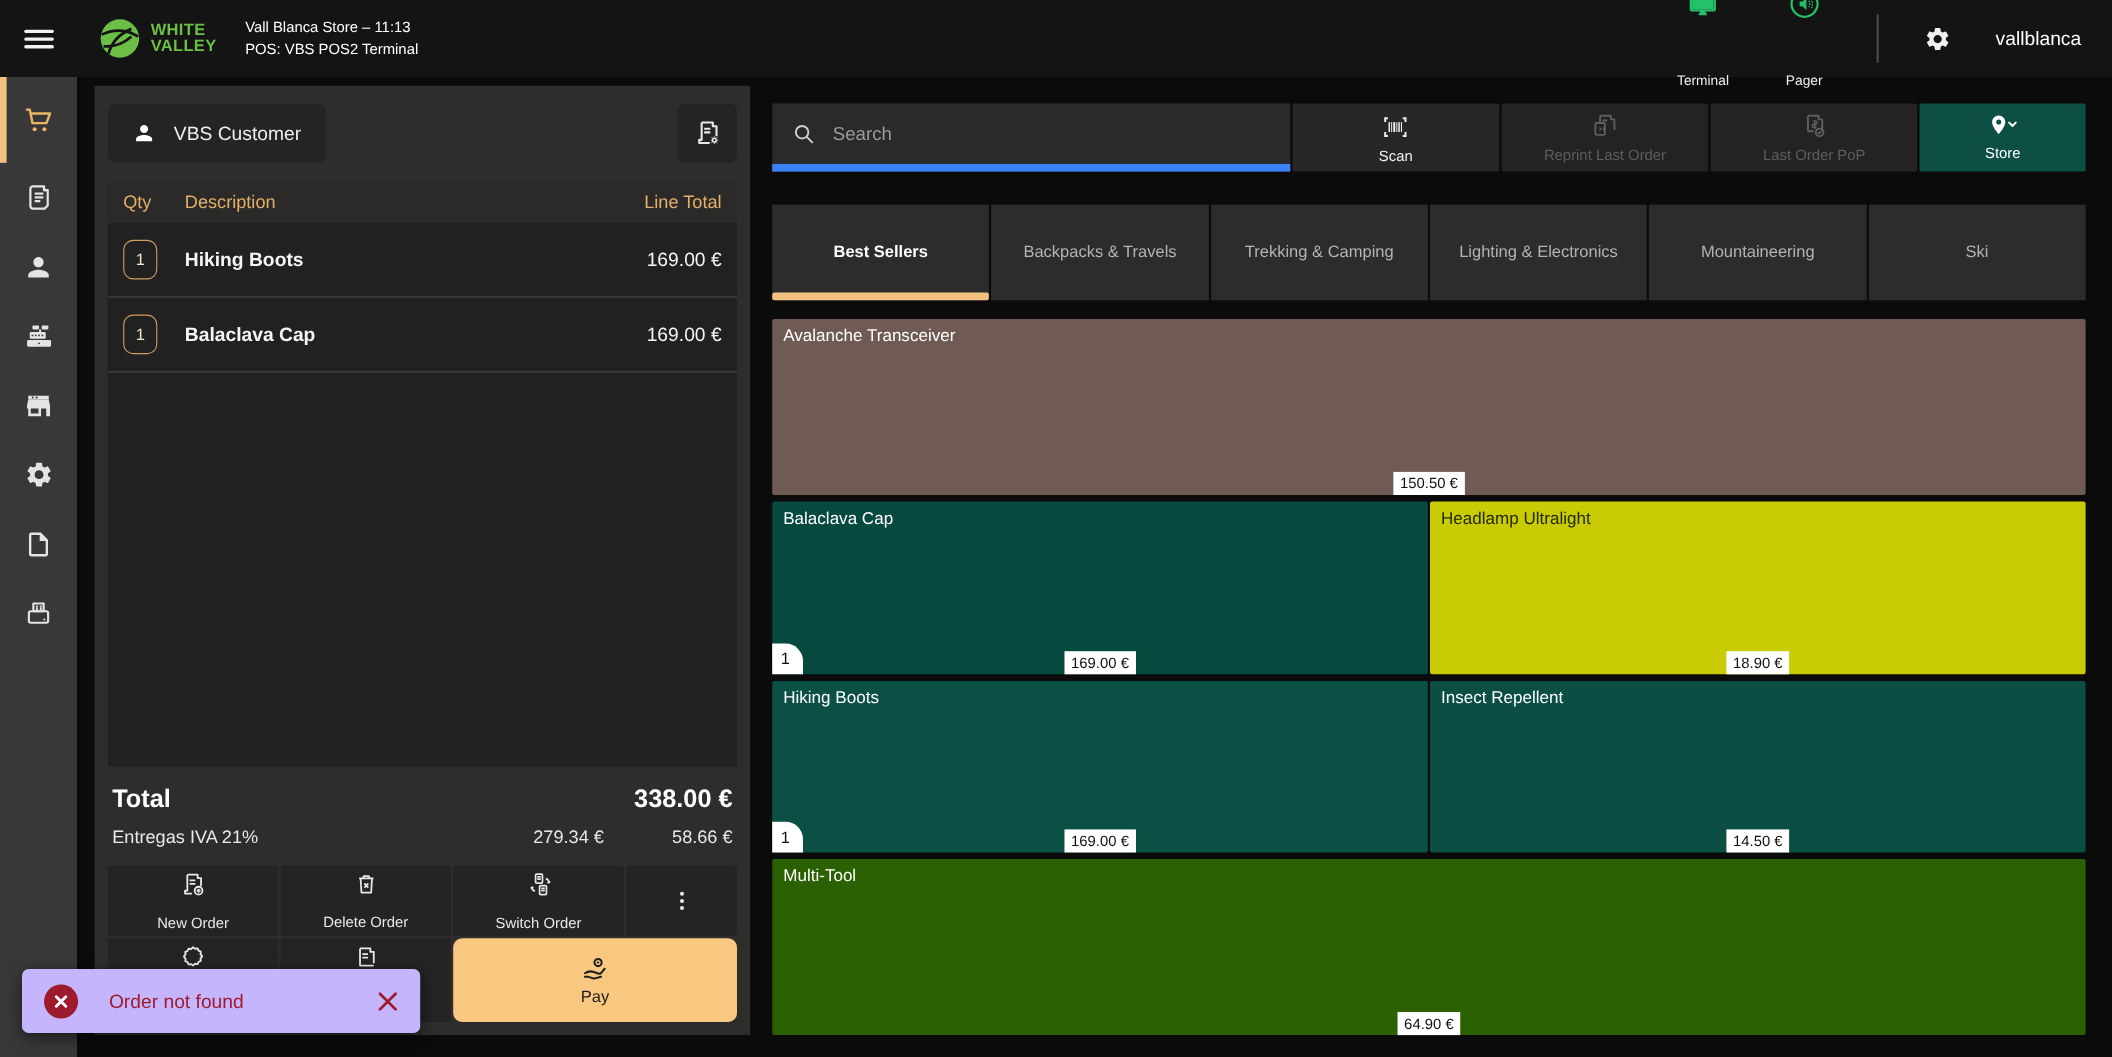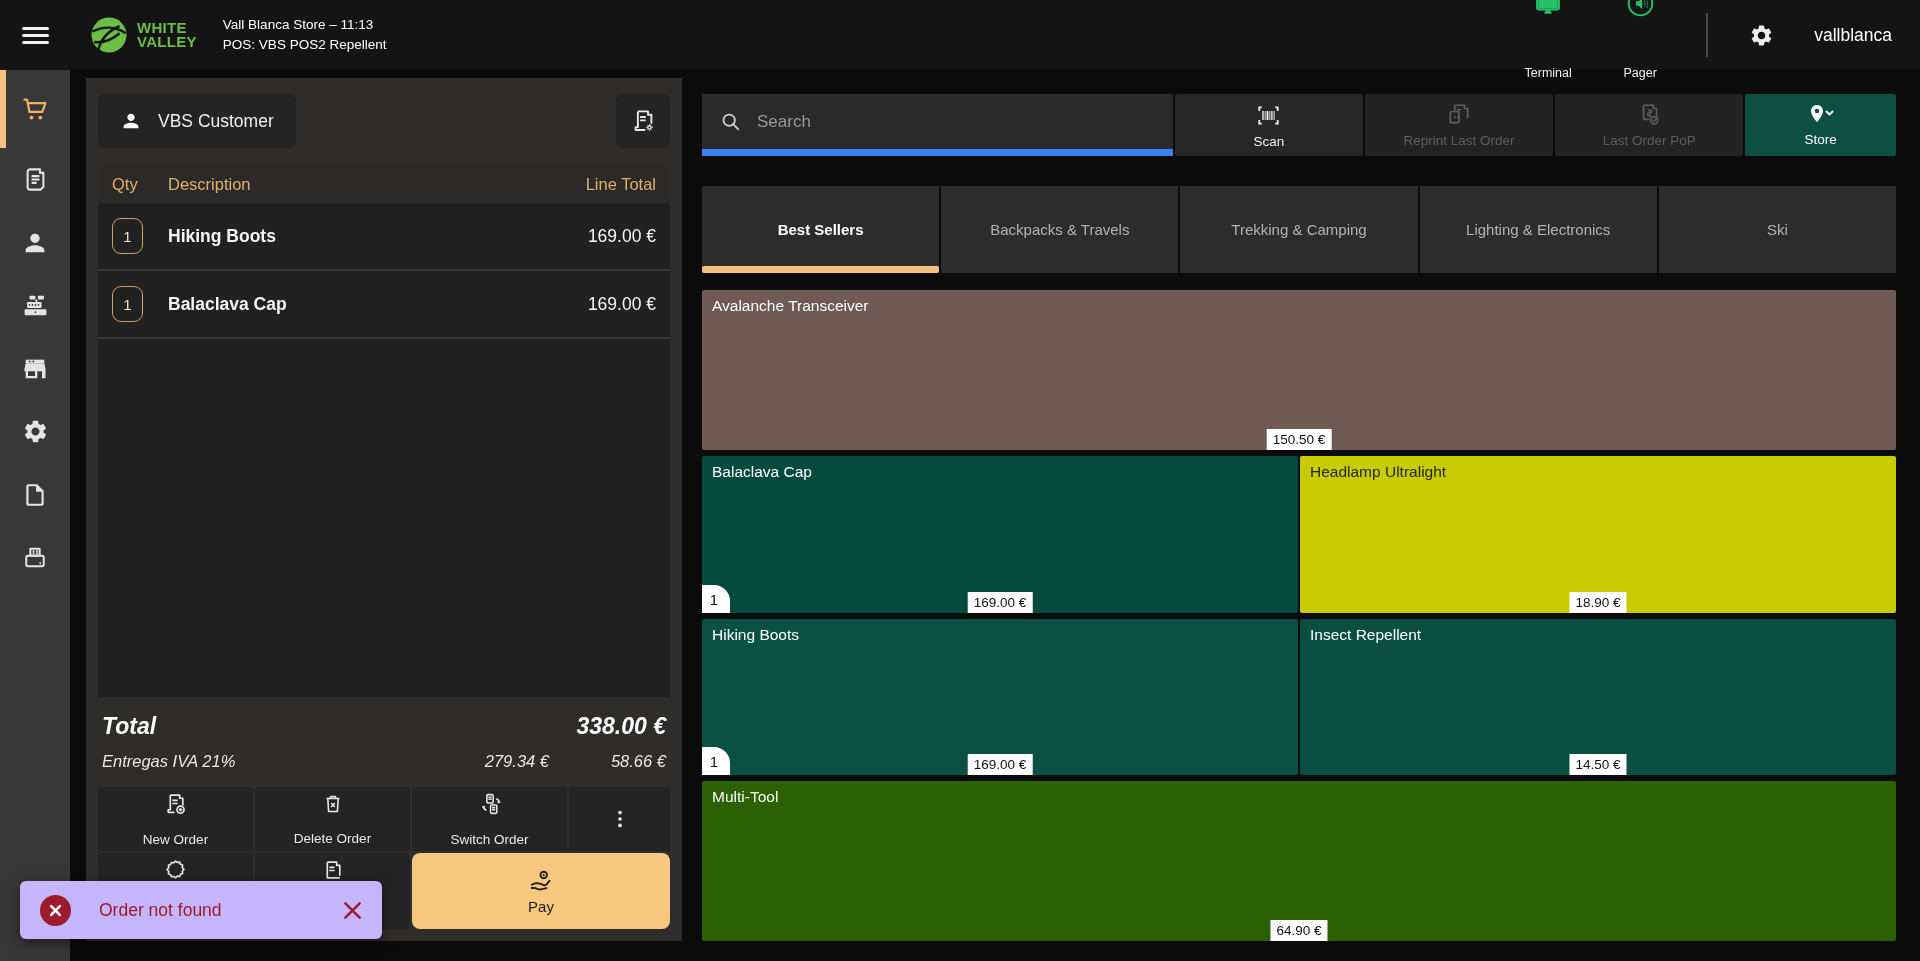--- a/index.html
+++ b/index.html
@@ -40,21 +40,21 @@
   .customer-row{ height:54px; display:flex; align-items:center; justify-content:space-between; margin-bottom:18px; }
   .customer-btn{ height:54px; background:#242424; border:none; border-radius:7px; color:#efefef; font-size:17.5px; font-family:inherit; display:flex; align-items:center; gap:16px; padding:0 22px; cursor:pointer; }
   .order-settings-btn{ width:54px; height:54px; background:#242424; border:none; border-radius:7px; color:#e8e8e8; display:flex; align-items:center; justify-content:center; cursor:pointer; }
   .order-list{ flex:1; background:#212121; overflow:hidden; display:flex; flex-direction:column; }
   .ol-header{ height:37px; background:#2b2a29; display:grid; grid-template-columns:56px 1fr auto; align-items:center; padding:0 14px 0 14px; color:#e3b069; font-size:16.5px; }
   .ol-header .col-total{ text-align:right; }
   .ol-row{ height:68px; display:grid; grid-template-columns:56px 1fr auto; align-items:center; padding:0 14px; border-bottom:2px solid #393735; background:#212121; cursor:pointer; }
   .qty-badge{ width:31px; height:36px; border:1.5px solid #cfa05f; border-radius:9px; display:flex; align-items:center; justify-content:center; color:#f3e2c7; font-size:15px; }
   .ol-name{ font-size:17.5px; font-weight:600; color:#f5f5f5; }
   .ol-price{ font-size:17.5px; font-weight:500; color:#f5f5f5; text-align:right; }
-  .totals{ padding:16px 4px 10px;font-style:italic; }
+  .totals{ padding:16px 4px 10px; }
   .total-row{ display:flex; align-items:baseline; justify-content:space-between; }
   .total-label,.total-amount{ font-size:23px; font-weight:bold; color:#fff; }
   .tax-row{ display:flex; align-items:baseline; margin-top:12px; font-size:16.5px; color:#e8e8e8; }
   .tax-label{ flex:1; }
   .tax-base{ width:170px; text-align:right; }
   .tax-amount{ width:117px; text-align:right; }
   .btn-grid{ margin-top:6px; display:grid; grid-template-columns:155px 155px 155px 101px; grid-template-rows:64px 76px; gap:2px; }
   .ctl-btn{ background:#242424; border:none; border-radius:2px; color:#e8e8e8; font-family:inherit; font-size:13.5px; display:flex; flex-direction:column; align-items:center; justify-content:center; gap:15px; cursor:pointer; }
   .ctl-btn.icon-top{ justify-content:flex-start; padding-top:5px; }
   .pay-btn{ grid-column:3 / 5; background:#f8c880; border:none; border-radius:8px; color:#1d1d1d; font-family:inherit; font-size:15px; display:flex; flex-direction:column; align-items:center; justify-content:center; gap:4px; cursor:pointer; font-weight:500; }
@@ -100,21 +100,21 @@
       <circle cx="12" cy="12" r="10" fill="#6cbf44"></circle>
       <path d="M2.5 10c6-3 13-3 19 1M6 20c2-7 7-11 12-13M3.5 16c5 .5 10-1 14.5-5" stroke="#141414" stroke-width="1.4" fill="none"></path>
     </svg>
     <div class="brand-text">
       <div>WHITE</div>
       <div>VALLEY</div>
     </div>
   </div>
   <div class="store-info">
     <div>Vall Blanca Store – 11:13</div>
-    <div>POS: VBS POS2 Repellent</div>
+    <div>POS: VBS POS2 Terminal</div>
   </div>
   <div class="topbar-right">
     <div class="tb-iconbtn">
       <svg class="ic" width="26" height="26" viewBox="0 0 24 24" fill="#25c06a">
         <path d="M21 3H3c-1.1 0-2 .9-2 2v11c0 1.1.9 2 2 2h7l-1.5 2v1h7v-1L14 18h7c1.1 0 2-.9 2-2V5c0-1.1-.9-2-2-2zm0 13H3V5h18v11z"></path>
         <rect x="3" y="5" width="18" height="11" fill="#25c06a"></rect>
       </svg>
       <span class="lbl">Terminal</span>
     </div>
     <div class="tb-iconbtn">
@@ -362,20 +362,23 @@
     <div class="tab">
         <span>Backpacks &amp; Travels</span>
       </div>
     <div class="tab">
         <span>Trekking &amp; Camping</span>
       </div>
     <div class="tab">
         <span>Lighting &amp; Electronics</span>
       </div>
     <div class="tab">
+        <span>Mountaineering</span>
+      </div>
+    <div class="tab">
         <span>Ski</span>
       </div>
   </div>
 
   <div class="grid">
     <div class="tile full" style="background-color: rgb(111, 91, 84); color: rgb(255, 255, 255);">
       <span>Avalanche Transceiver</span>
       <span class="tile-price">150.50 €</span>
     </div>
     <div class="tile" style="background-color: rgb(5, 73, 63); color: rgb(255, 255, 255);">

